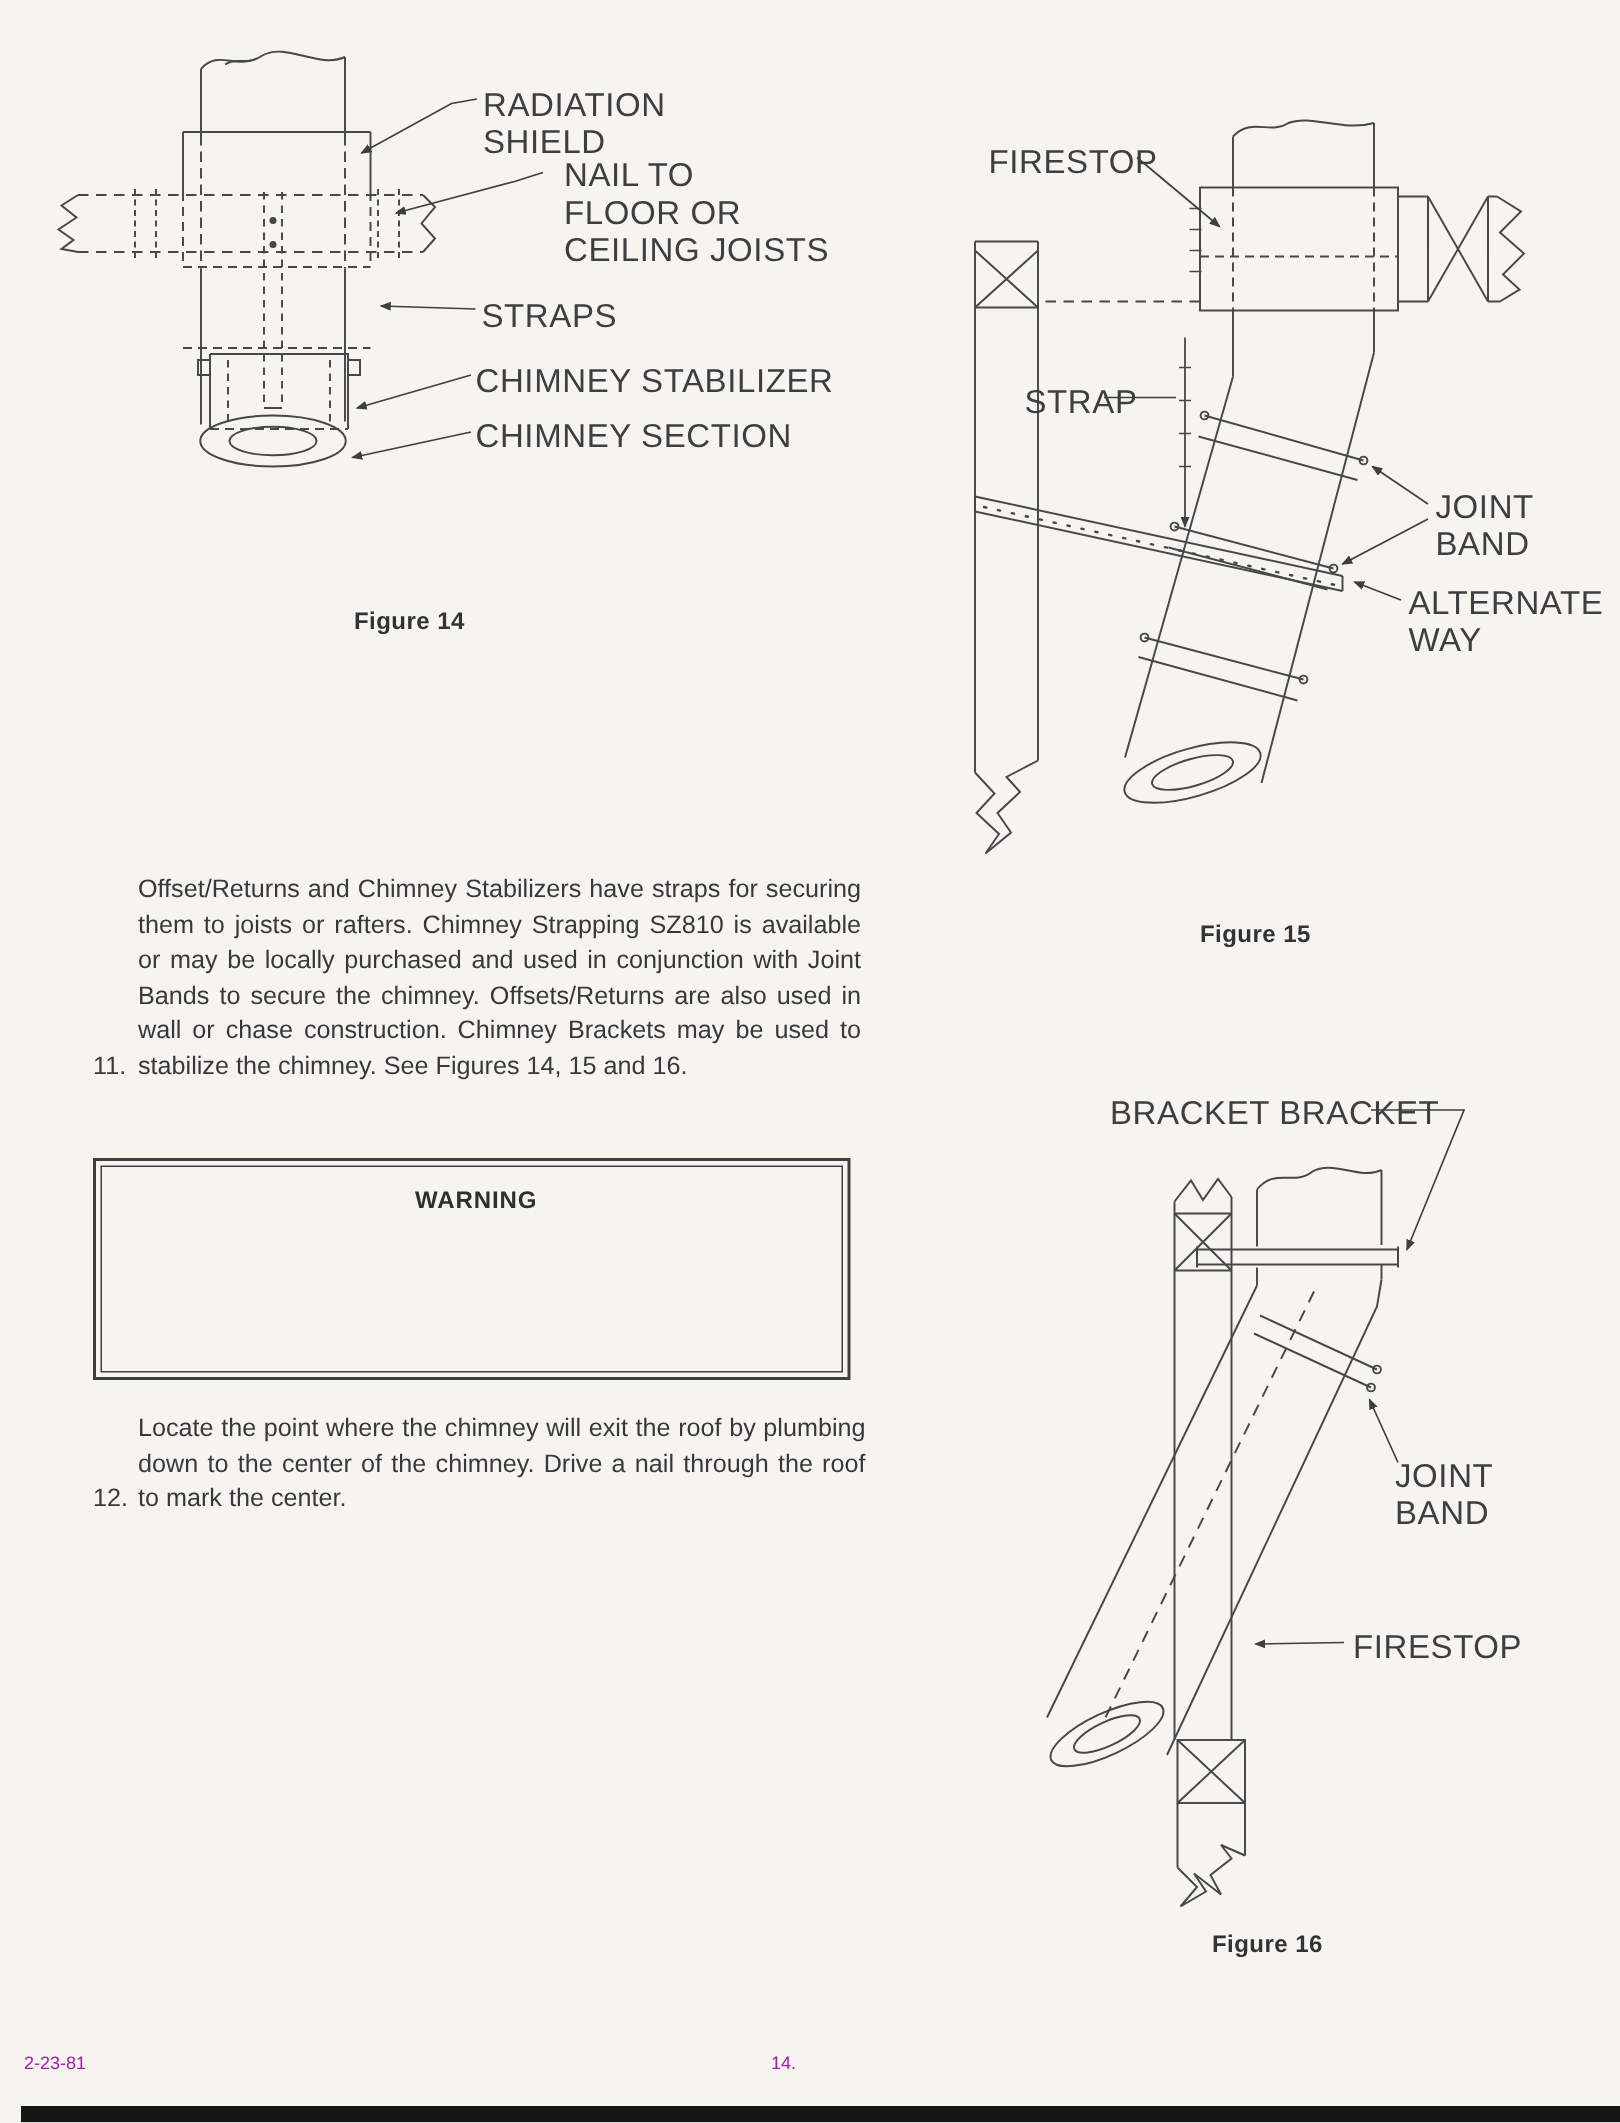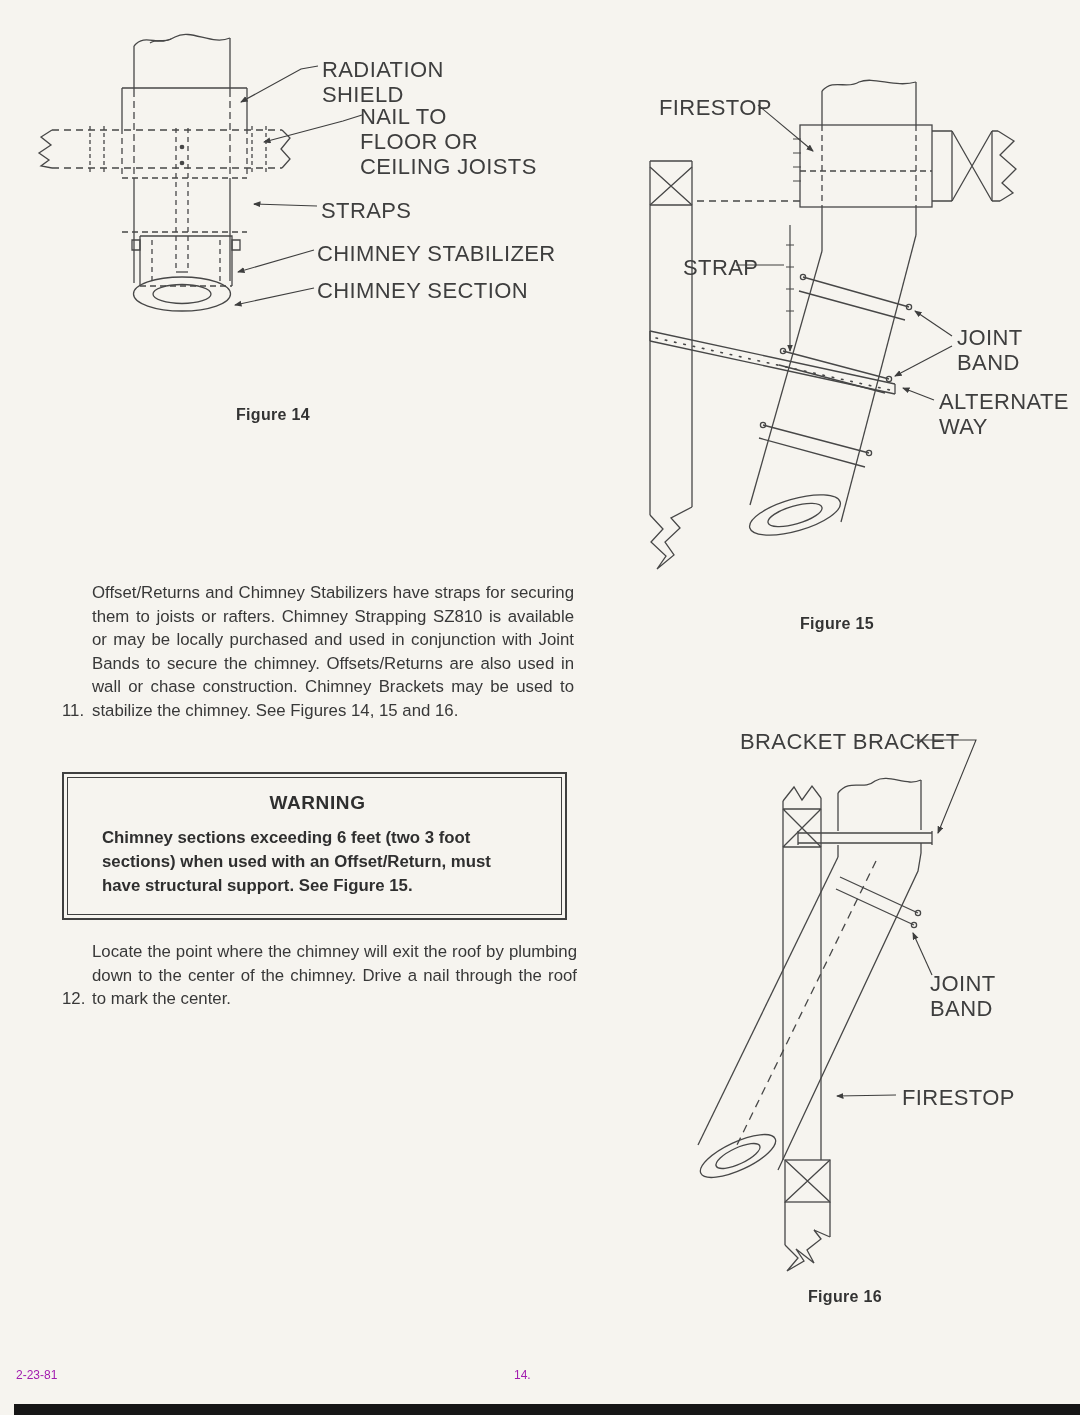--- a/index.html
+++ b/index.html
@@ -10,21 +10,21 @@
   .fig-label{position:absolute;font-size:22px;letter-spacing:.4px;line-height:25px;
              white-space:pre-line;color:#3e3e3e;}
   .fig-caption{position:absolute;font-weight:bold;font-size:16px;color:#333;letter-spacing:.3px;}
   .body-item{position:absolute;display:flex;font-size:16.8px;line-height:23.5px;color:#383838;align-items:flex-end;}
   .item-num{flex:0 0 30px;}
   .item-text{flex:1;text-align:justify;}
   .warning-outer{position:absolute;left:62px;top:772px;width:505px;height:148px;
                  border:2px solid #3f3f3f;padding:3px;box-sizing:border-box;background:#f6f4ef;}
   .warning-inner{border:1.5px solid #3f3f3f;height:100%;box-sizing:border-box;
                  padding:12px 28px 0 34px;}
-  .warning-title{text-align:center;font-weight:bold;font-size:19px;letter-spacing:.6px;
+  .warning-title{text-align:center;font-weight:bold;font-size:16px;letter-spacing:.6px;
                  margin:2px 0 12px 0;color:#2f2f2f;}
   .warning-body{font-weight:bold;font-size:16.8px;line-height:24px;color:#2f2f2f;}
   .footer-text{position:absolute;font-size:12px;color:#a21caf;}
   .scan-edge{position:absolute;left:14px;right:0;bottom:0;height:11px;background:#161616;}
 </style>
 </head>
 <body>
 
 <div class="page">
 
@@ -85,21 +85,21 @@
       <g stroke="#3e3e3e" stroke-width="1.1" fill="none">
         <path d="M318,66 L301,69 L241,102" marker-end="url(#ar14)"></path>
         <path d="M362,115 L343,121 L264,142" marker-end="url(#ar14)"></path>
         <path d="M317,206 L254,204" marker-end="url(#ar14)"></path>
         <path d="M314,250 L238,272" marker-end="url(#ar14)"></path>
         <path d="M314,288 L235,305" marker-end="url(#ar14)"></path>
       </g>
     </svg>
     <div class="fig-label" style="left:322px;top:57px;">RADIATION
 SHIELD</div>
-    <div class="fig-label" style="left:360px;top:104px;">NAIL TO
+    <div class="fig-label" style="left:376px;top:104px;">NAIL TO
 FLOOR OR
 CEILING JOISTS</div>
     <div class="fig-label" style="left:321px;top:198px;">STRAPS</div>
     <div class="fig-label" style="left:317px;top:241px;">CHIMNEY STABILIZER</div>
     <div class="fig-label" style="left:317px;top:278px;">CHIMNEY SECTION</div>
     <div class="fig-caption" style="left:236px;top:406px;">Figure 14</div>
   </div>
 
   <div class="fig" style="left:600px;top:75px;width:480px;height:575px;">
     <svg width="480" height="575" viewBox="0 0 480 575">
@@ -230,21 +230,20 @@
   </div>
 
   <div class="body-item" style="left:62px;top:581px;width:512px;">
     <div class="item-num">11.</div>
     <div class="item-text">Offset/Returns and Chimney Stabilizers have straps for securing them to joists or rafters. Chimney Strapping SZ810 is available or may be locally purchased and used in conjunction with Joint Bands to secure the chimney. Offsets/Returns are also used in wall or chase construction. Chimney Brackets may be used to stabilize the chimney. See Figures 14, 15 and 16.</div>
   </div>
 
   <div class="warning-outer">
     <div class="warning-inner">
       <div class="warning-title">WARNING</div>
-      <div class="warning-body">Chimney sections exceeding 6 feet (two 3 foot sections) when used with an Offset/Return, must have structural support. See Figure 15.</div>
     </div>
   </div>
 
   <div class="body-item" style="left:62px;top:940px;width:515px;">
     <div class="item-num">12.</div>
     <div class="item-text">Locate the point where the chimney will exit the roof by plumbing down to the center of the chimney. Drive a nail through the roof to mark the center.</div>
   </div>
 
   <div class="footer-text" style="left:16px;top:1368px;">2-23-81</div>
   <div class="footer-text" style="left:514px;top:1368px;">14.</div>

